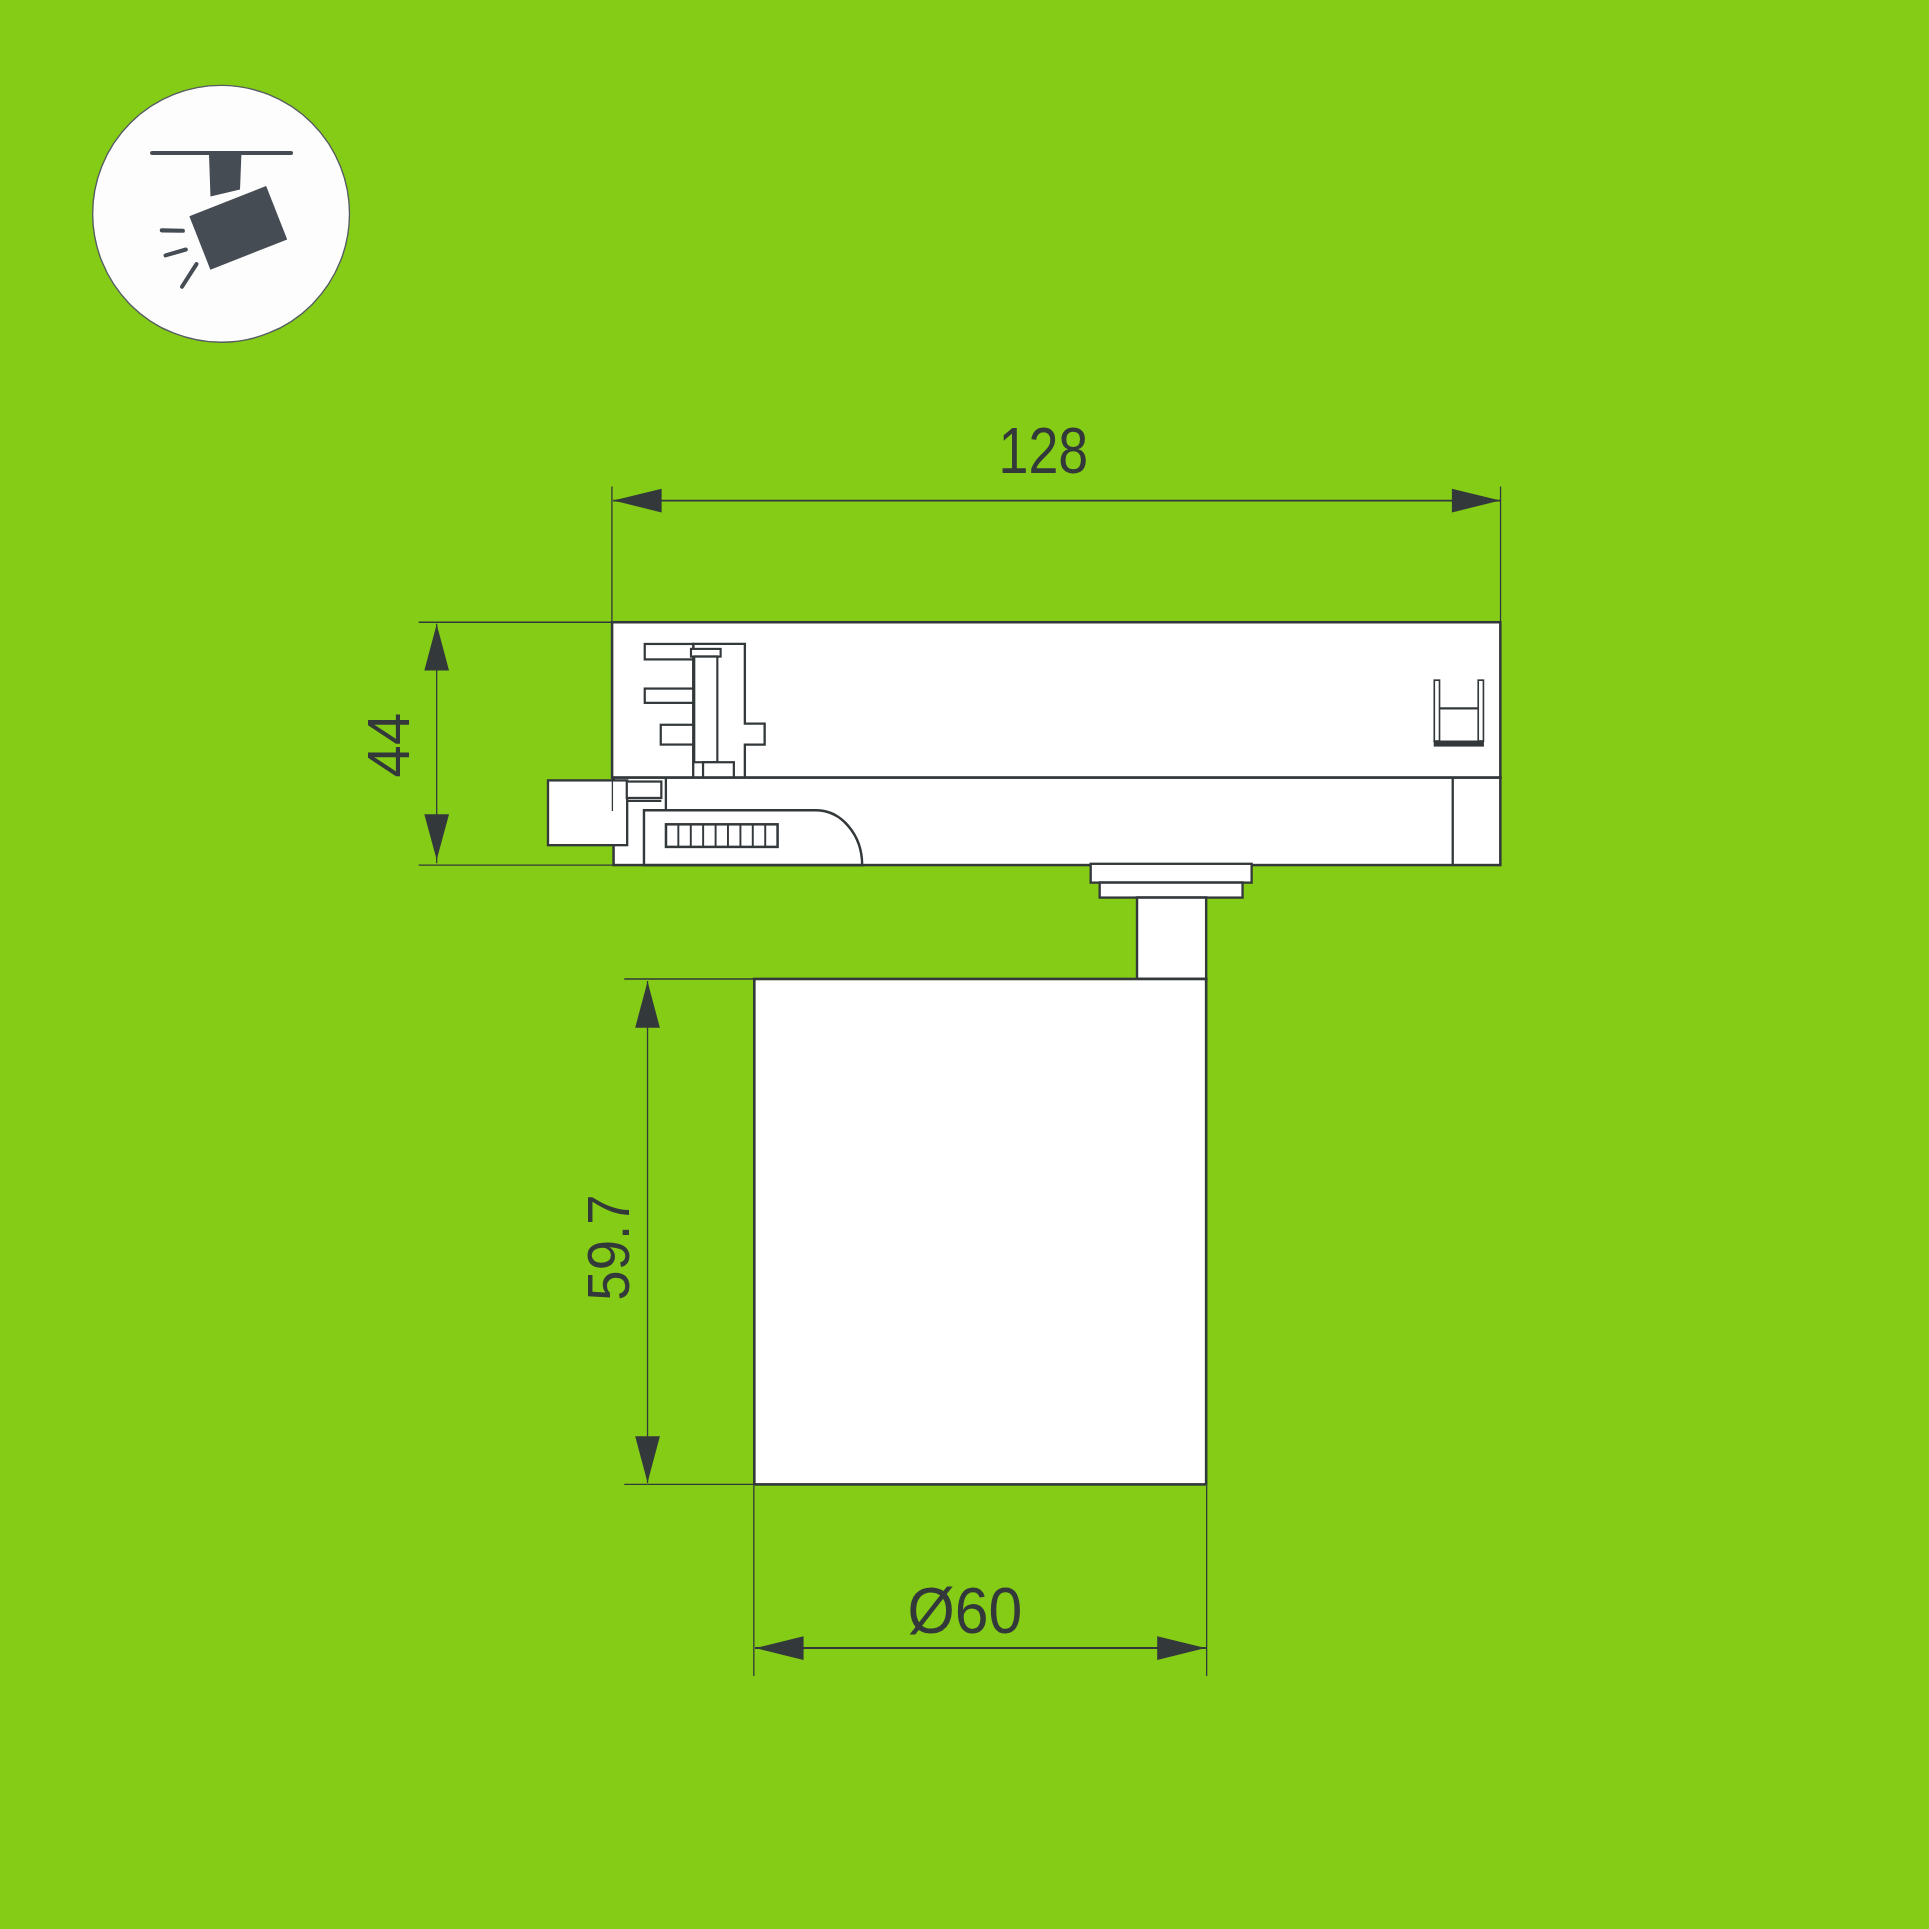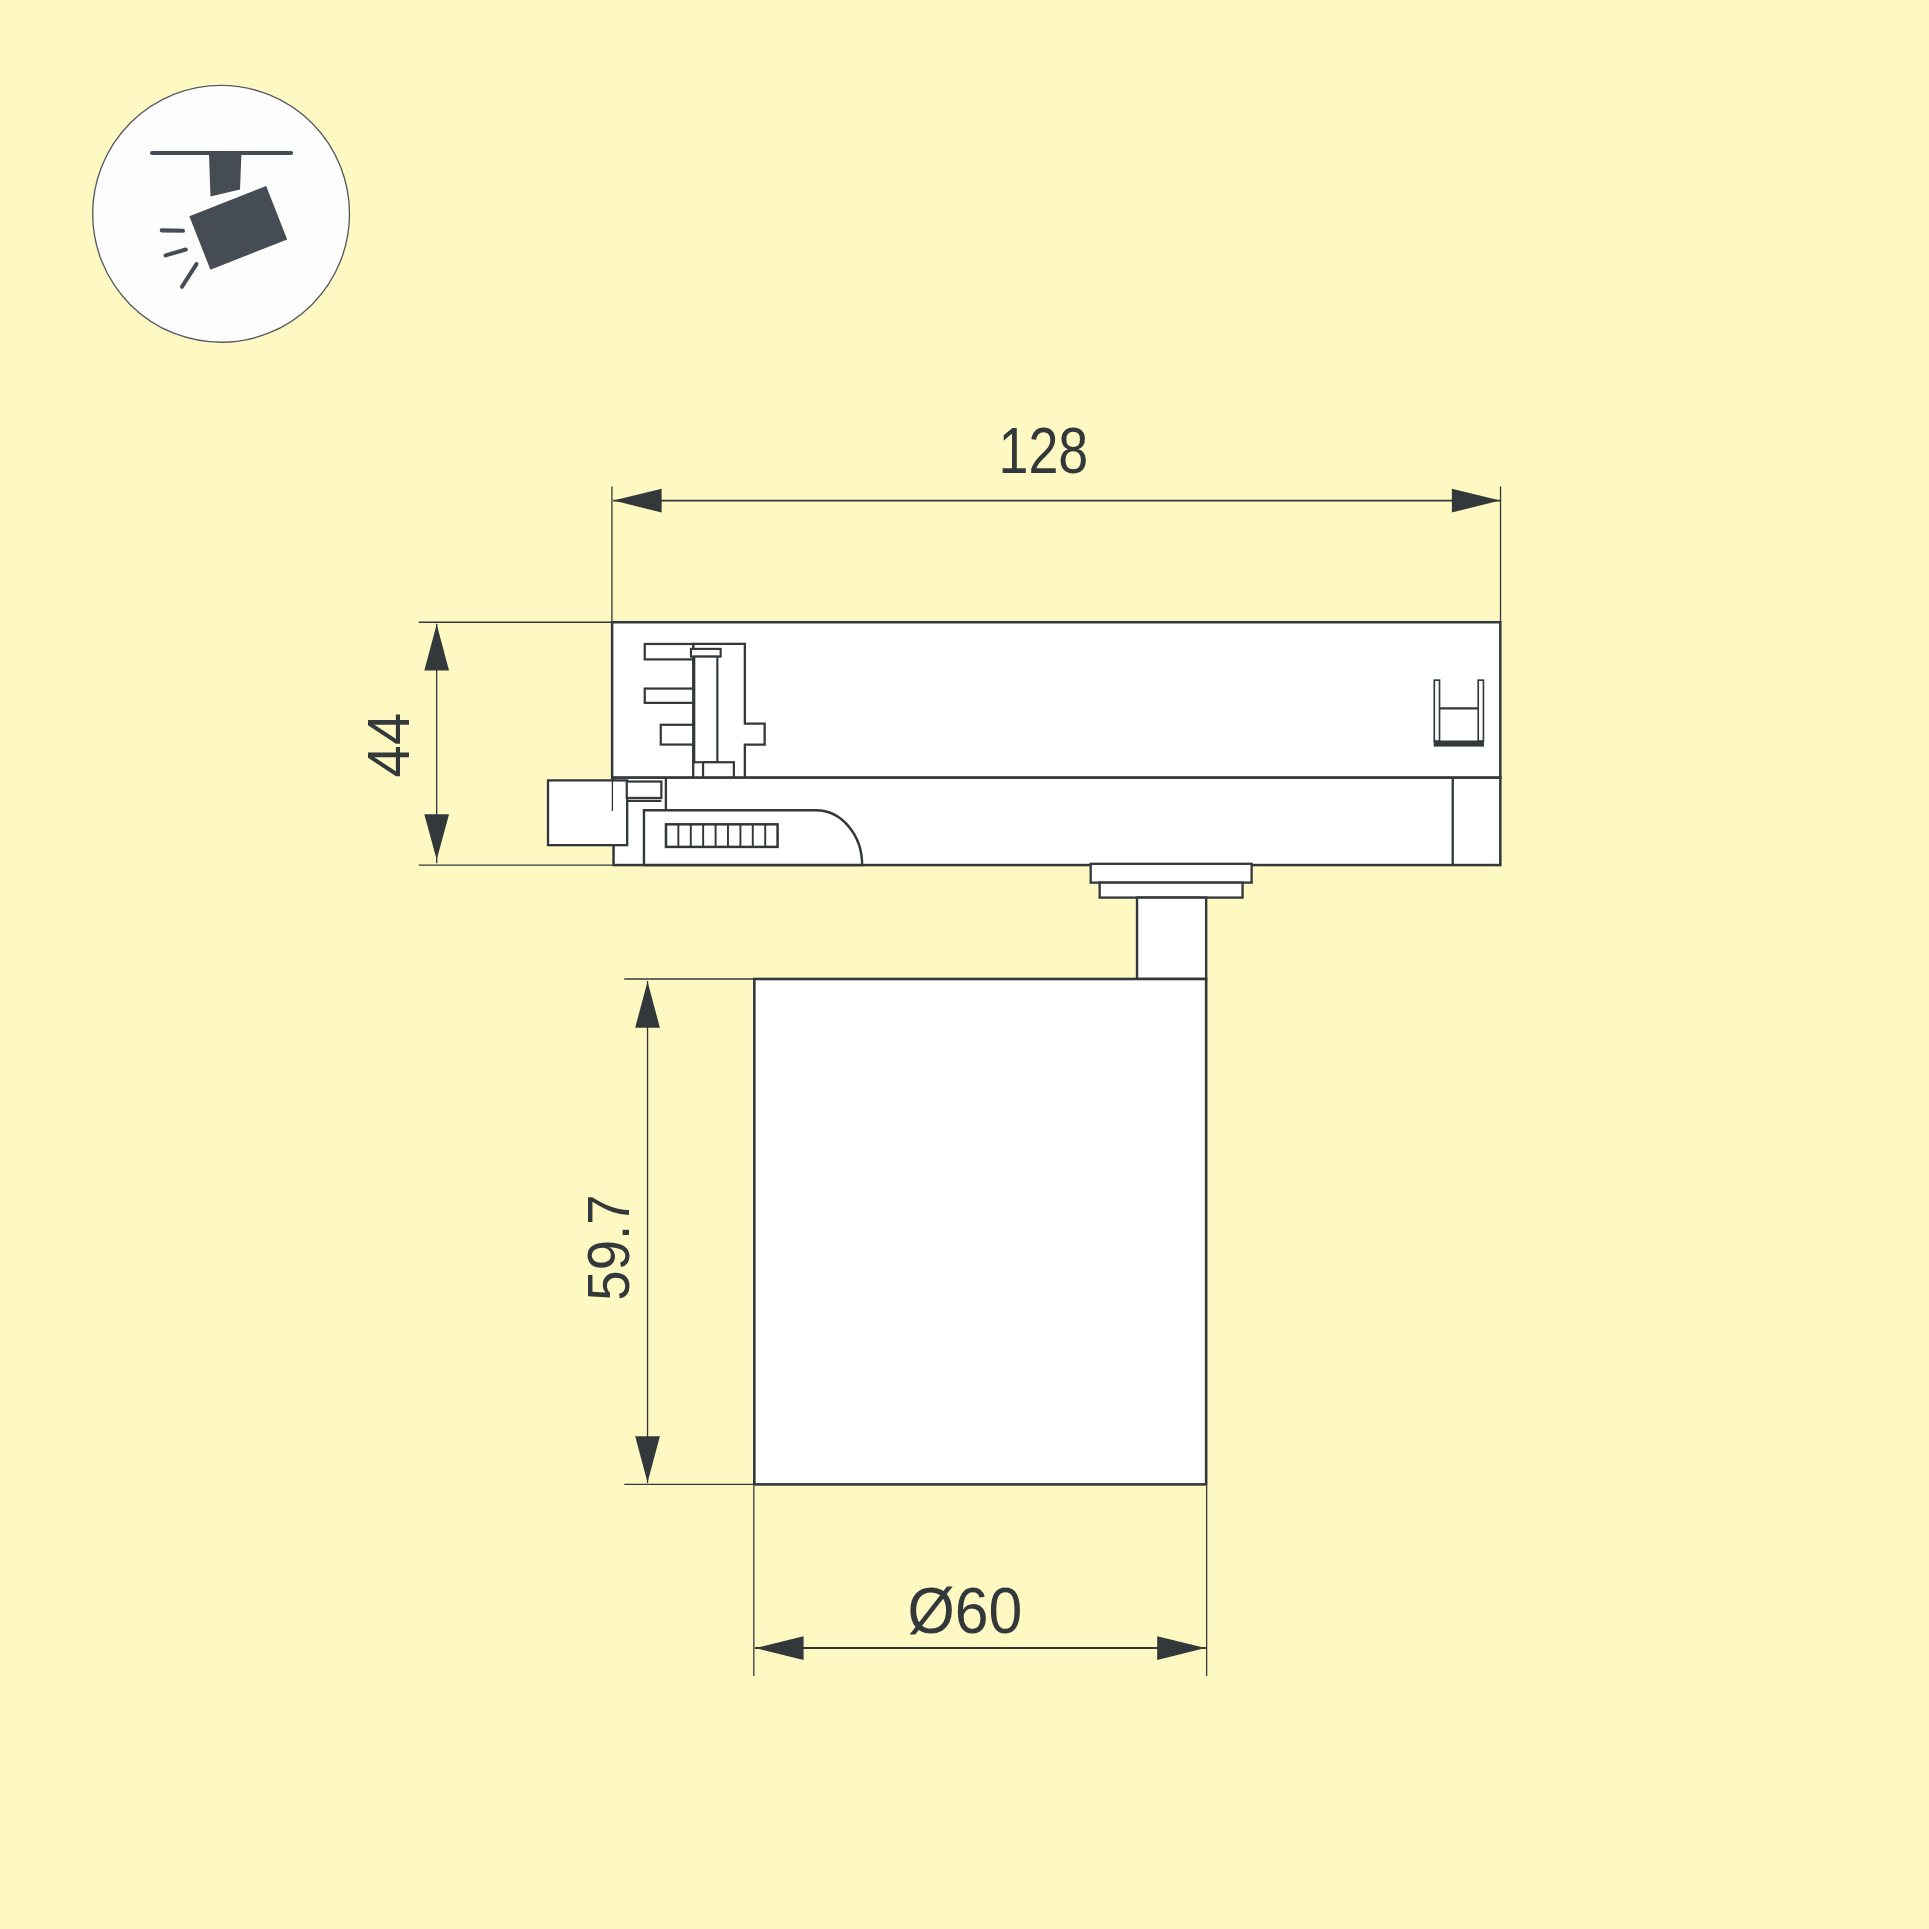--- a/index.html
+++ b/index.html
@@ -1,16 +1,16 @@
 <!DOCTYPE html>
 <html><head>
 <meta charset="utf-8">
 <style>
   html,body{margin:0;padding:0;background:#ffffff;}
-  #canvas{width:1929px;height:1929px;position:relative;background:#fef9c3;}
+  #canvas{width:1929px;height:1929px;position:relative;background:#84cc16;}
   svg{position:absolute;left:0;top:0;}
   text{font-family:"Liberation Sans",sans-serif;fill:#33383b;}
 </style>
 </head>
 <body>
 <div id="canvas">
 <svg width="1929" height="1929" viewBox="0 0 1998 1998">
   <g stroke="#33383b" fill="none">
 
     <circle cx="229" cy="221.5" r="133" fill="#fdfdfe" stroke="#565c62" stroke-width="1.4"></circle>

